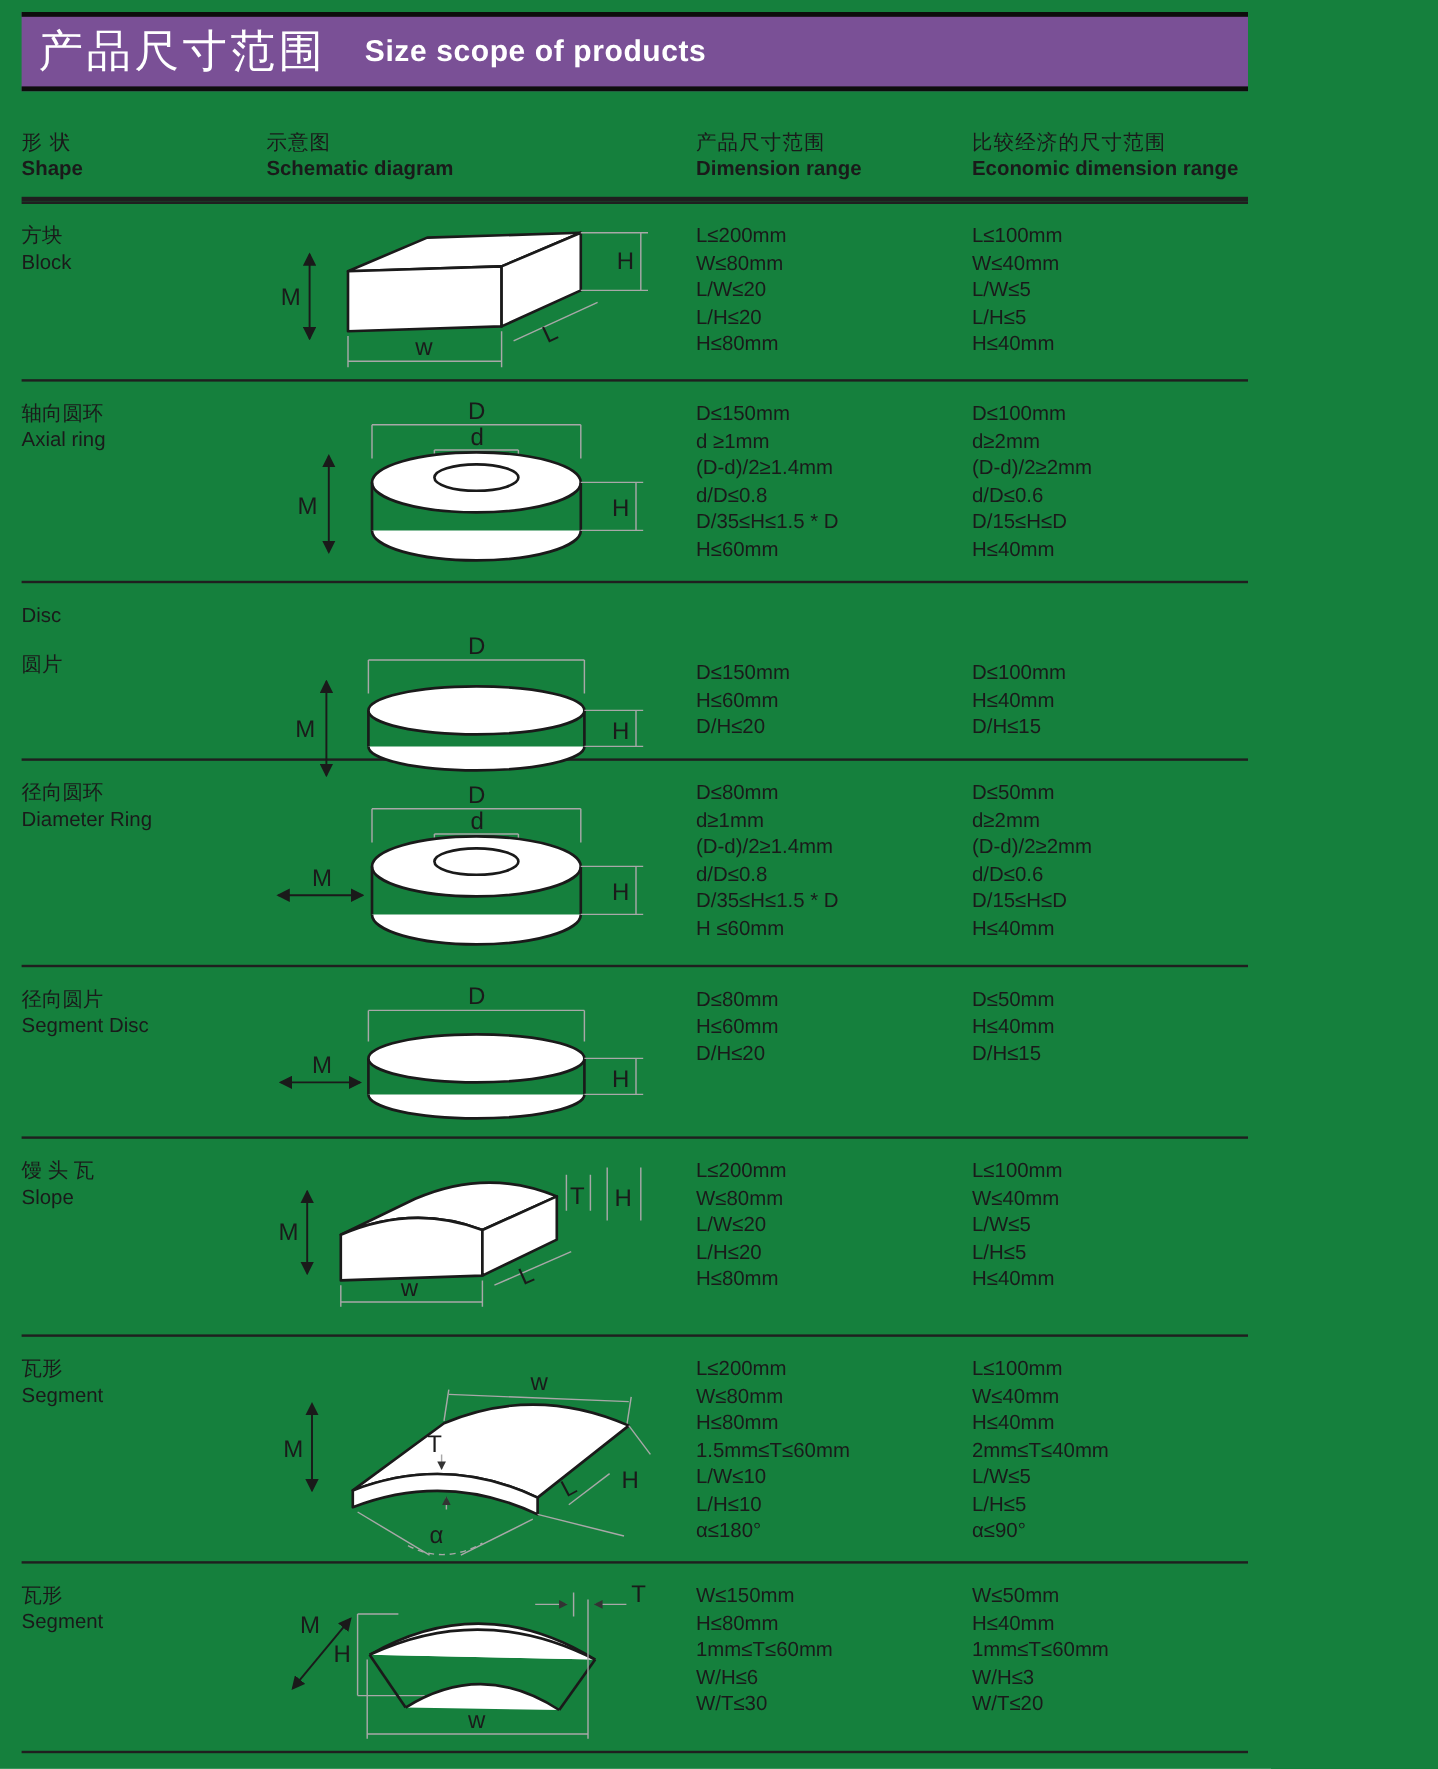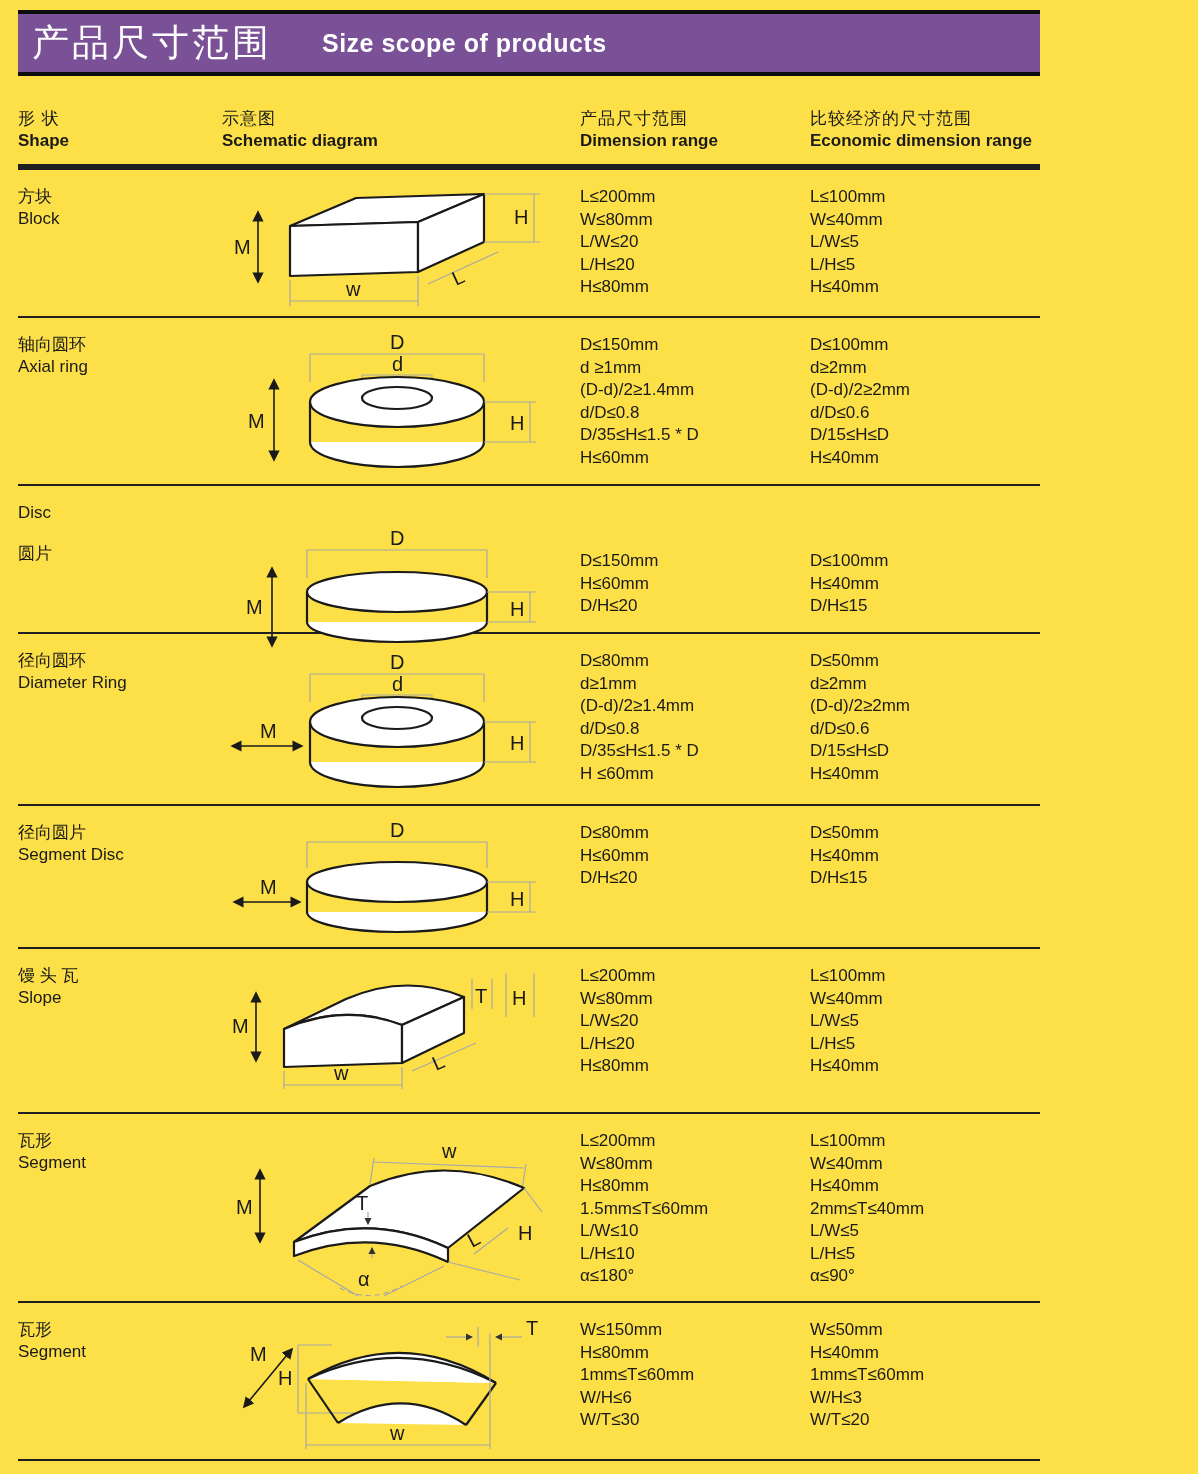--- a/index.html
+++ b/index.html
@@ -1,25 +1,25 @@
 <!DOCTYPE html>
 <html style="--accent: #7a5096;"><head>
 <meta charset="utf-8">
 <style>
   :root { --accent:#7a5096; --ink:#1a1a1a; --rule:#1f1f1f; --meas:#a8a8a8; }
   * { margin:0; padding:0; box-sizing:border-box; }
   body { background:#fff; }
-  .page { width:1198px; height:1474px; background:#fde047; color:var(--ink);
+  .page { width:1198px; height:1474px; background:#15803d; color:var(--ink);
           font-family:"Liberation Sans", sans-serif; position:relative; overflow:hidden; }
   .content { margin-left:18px; width:1022px; padding-top:10px; }
   .titlebar { border-top:4px solid #0d0d0d; border-bottom:4px solid #0d0d0d;
               background:var(--accent); height:66px; display:flex; align-items:center;
               padding-left:14px; }
   .titlebar .zh { color:#fff; font-size:37px; letter-spacing:3px; }
-  .titlebar .en { color:#fff; font-size:25px; font-weight:bold; margin-left:50px; letter-spacing:.5px; }
+  .titlebar .en { color:#fff; font-size:25px; font-weight:bold; margin-left:32px; letter-spacing:.5px; }
   .colheads { display:grid; grid-template-columns:204px 358px 230px 230px;
               padding:32px 0 12px 0; }
   .colheads .zh { font-size:17px; line-height:22px; letter-spacing:1px; }
   .colheads .en { font-size:17px; line-height:22px;font-weight:bold; }
   .rule-double { height:2px; border-top:4px solid var(--rule); border-bottom:2px solid var(--rule); }
   .row { display:grid; grid-template-columns:204px 358px 230px 230px;
          border-bottom:2px solid var(--rule); padding-top:16px; }
   .shape div { font-size:17px; line-height:22px; }
   .dims div { font-size:17px; line-height:22.5px; white-space:nowrap; }
   .gap18 { margin-top:19px; }

